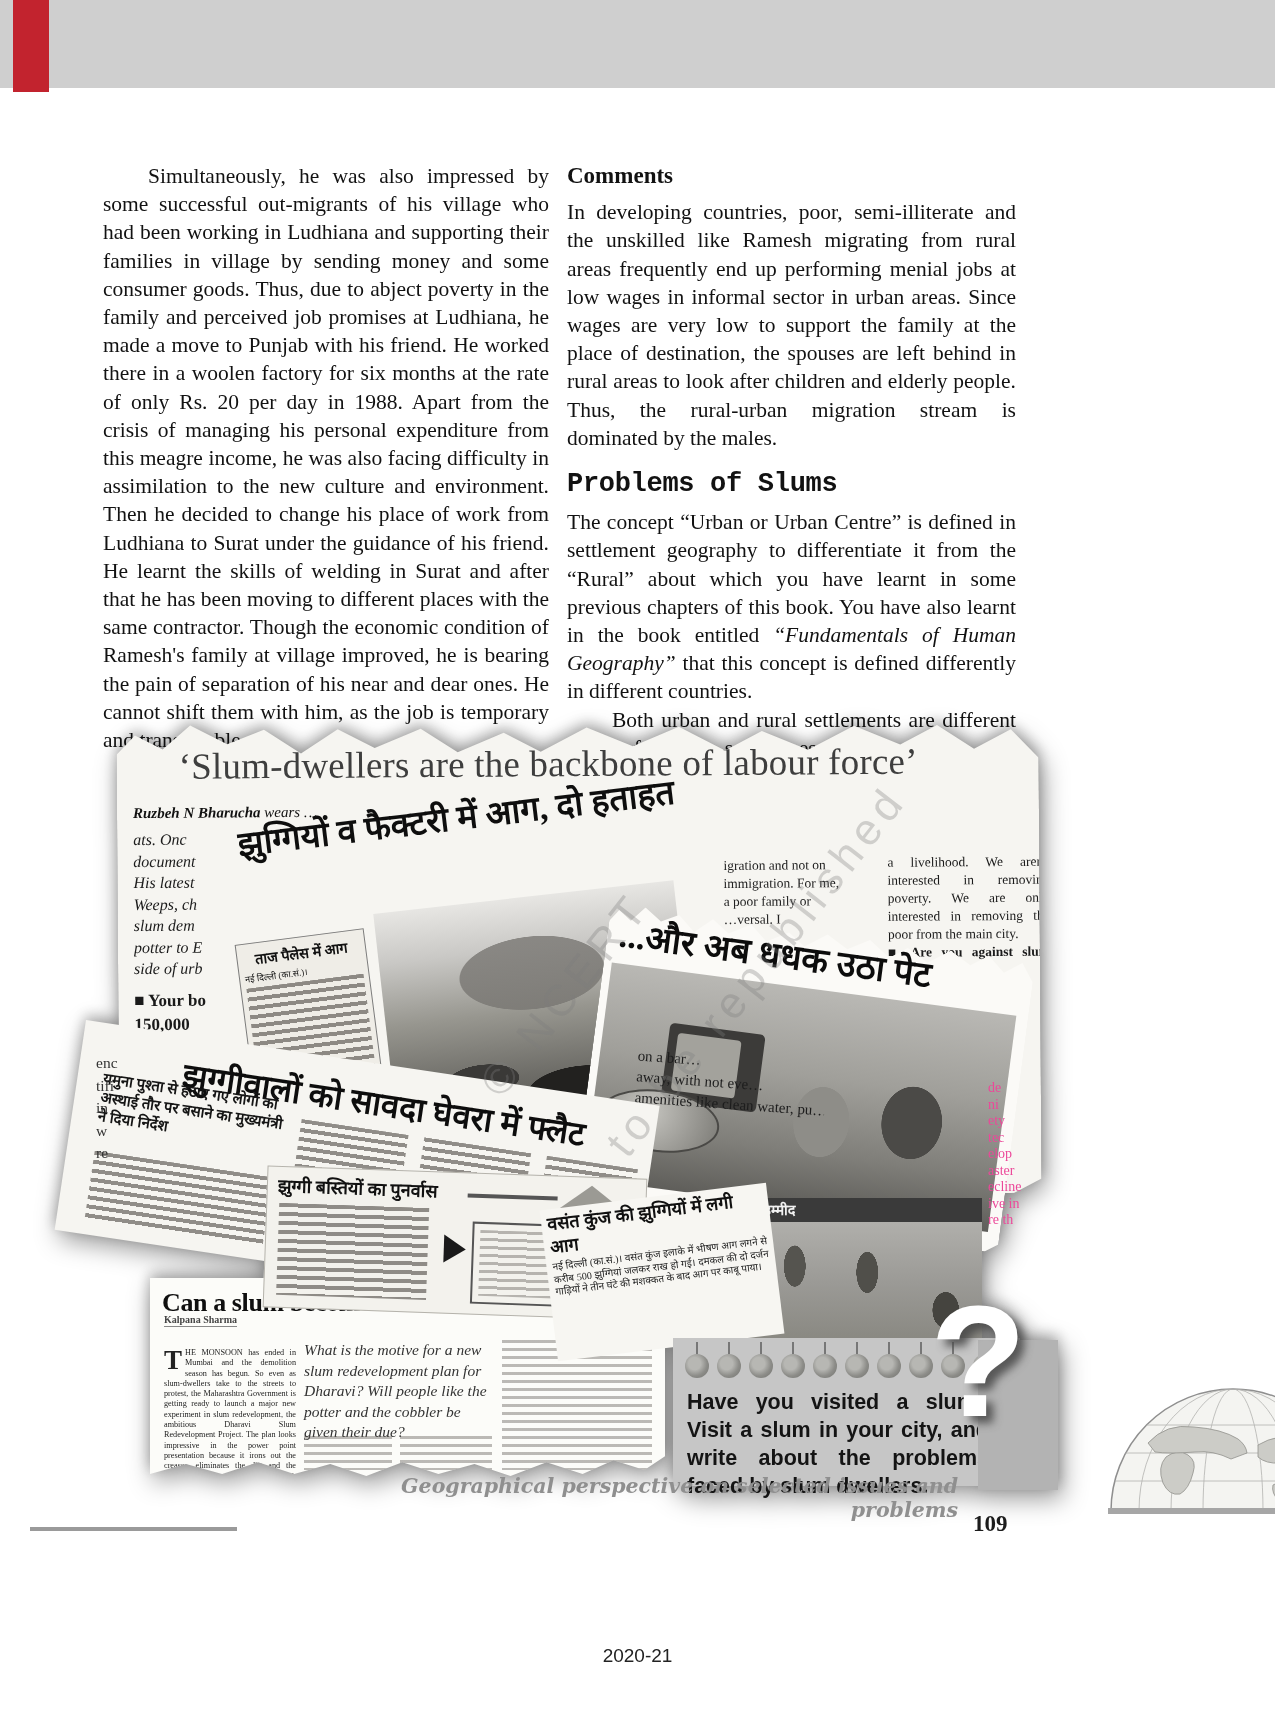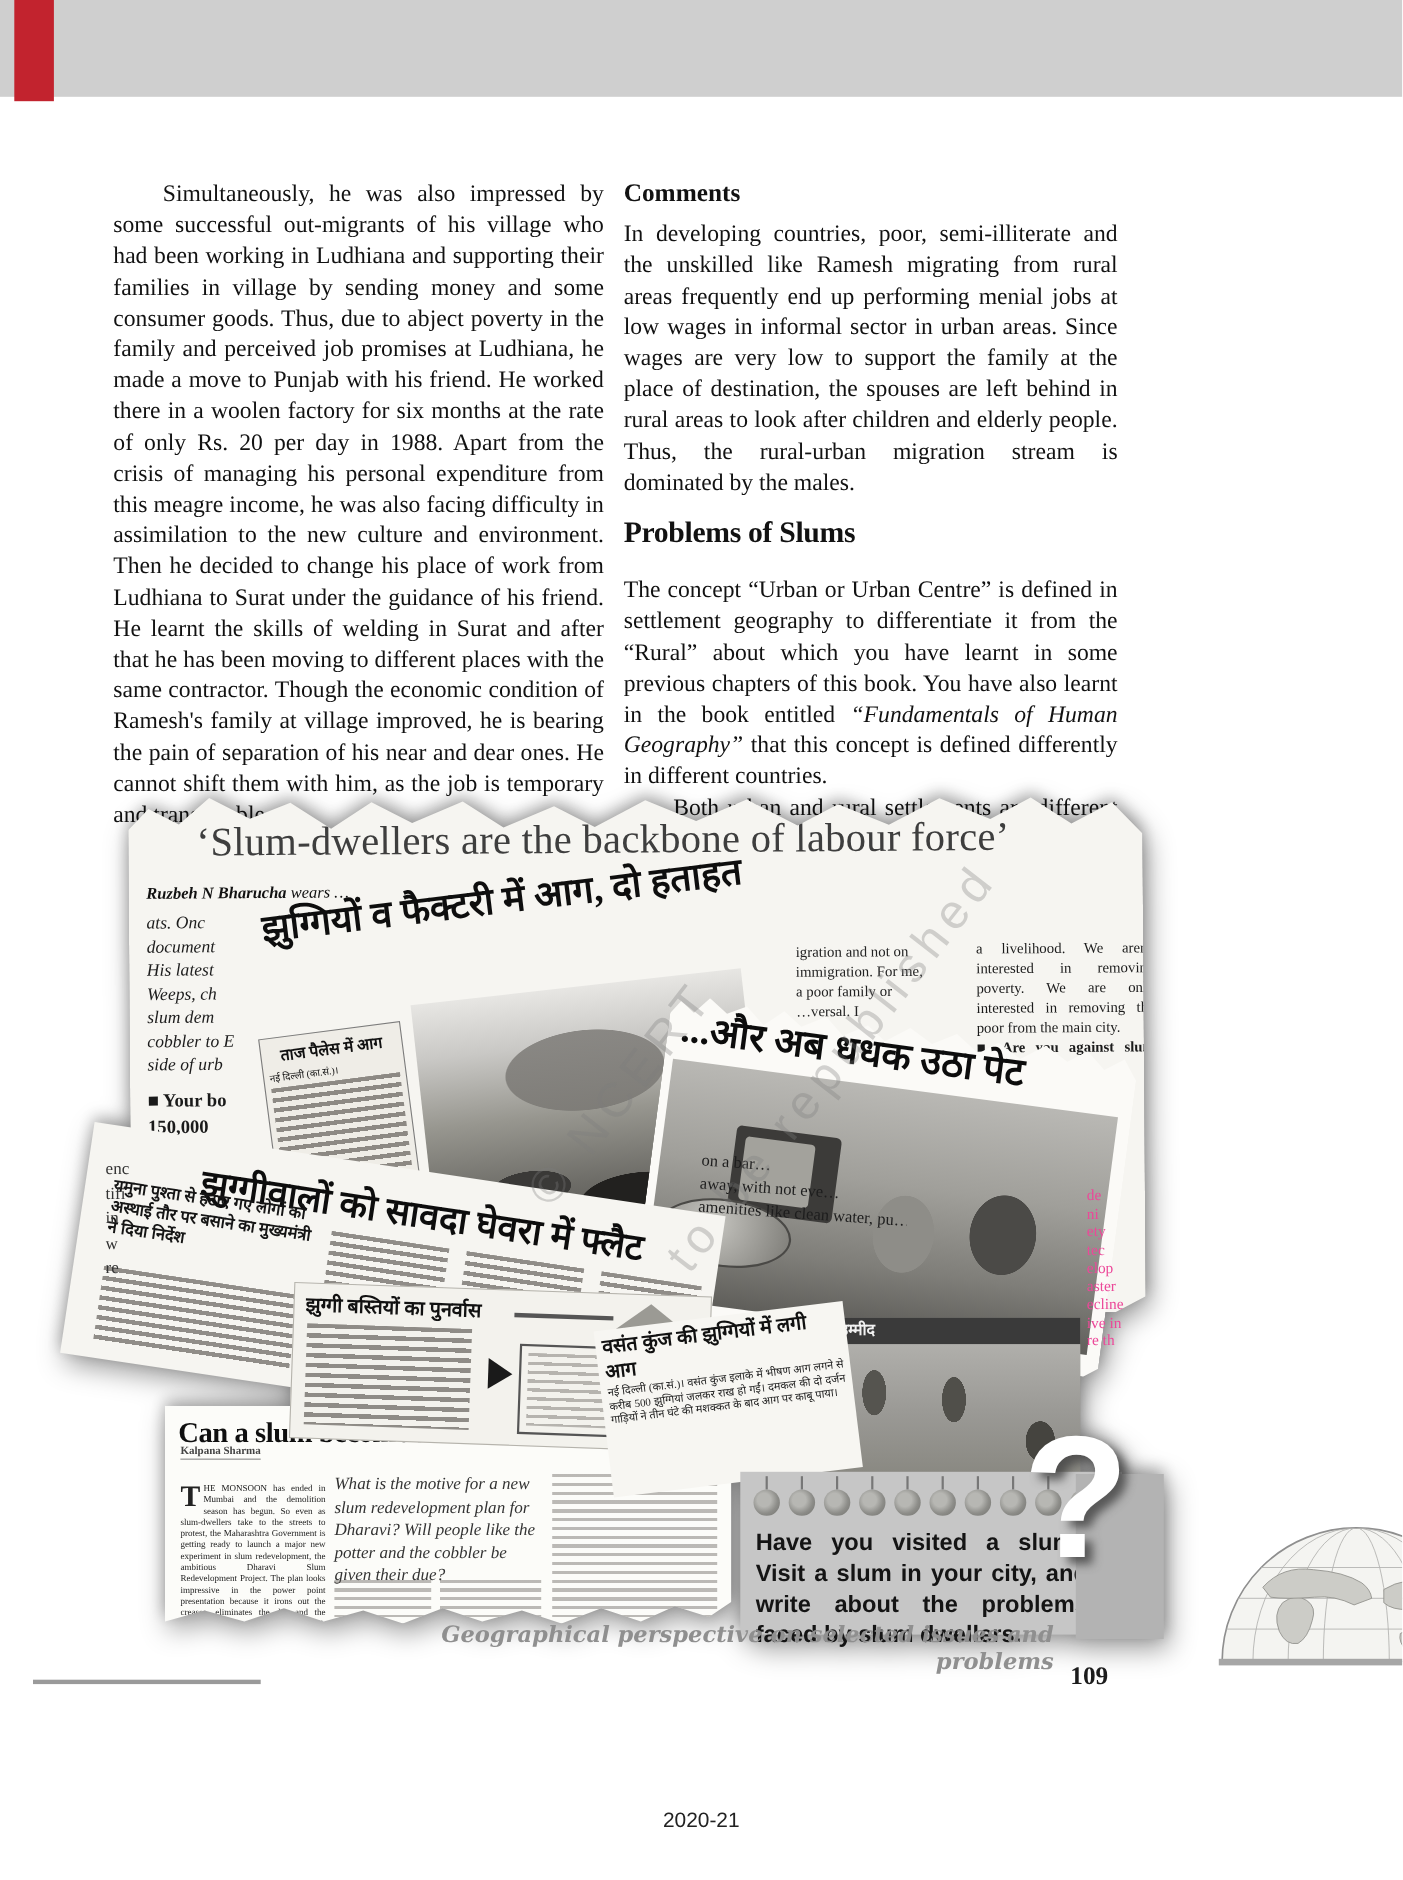--- a/index.html
+++ b/index.html
@@ -10,21 +10,21 @@
   .top-band { position:absolute; left:0; top:0; width:1275px; height:88px; background:#cfcfcf; }
   .red-tab  { position:absolute; left:13px; top:0; width:36px; height:92px; background:#c2232e; }
 
   
   .col { position:absolute; top:162px; text-align:justify; font-size:21.5px; line-height:28.2px; color:#121212; }
   .col-left  { left:103px; width:446px; }
   .col-right { left:567px; width:449px; }
   .col p { margin:0; }
   .indent { text-indent:45px; }
   .h-serif { font-family:"Liberation Serif", serif; font-weight:bold; font-size:23px; margin:0 0 8px 0; }
-  .h-sans  { font-family:Liberation Serif, serif; font-weight:bold; font-size:27px; letter-spacing:-0.3px; margin:18px 0 24px 0; }
+  .h-sans  { font-family:Liberation Mono, monospace; font-weight:bold; font-size:27px; letter-spacing:-0.3px; margin:18px 0 10px 0; }
   .em { font-style:italic; }
 
   
   .collage { position:absolute; left:0; top:700px; width:1275px; height:800px;
              filter: drop-shadow(0 -5px 7px rgba(0,0,0,0.28)) drop-shadow(4px 9px 12px rgba(0,0,0,0.38)); }
   .sheet { position:absolute; background:#f6f5f1; }
   .torn-top { clip-path: polygon(0% 7%,2% 3%,5% 6%,8% 1%,12% 5%,16% 2%,20% 7%,24% 2%,28% 6%,33% 2%,37% 7%,42% 3%,46% 7%,51% 2%,56% 6%,61% 2%,66% 7%,70% 3%,75% 7%,80% 2%,85% 6%,89% 2%,93% 7%,97% 3%,100% 9%,100% 97%,97% 100%,3% 99%,0% 95%); }
   .torn-bot { clip-path: polygon(0% 0%,100% 0%,100% 90%,96% 97%,90% 92%,84% 99%,77% 93%,70% 100%,63% 94%,56% 99%,49% 93%,42% 100%,35% 94%,28% 99%,21% 93%,14% 99%,7% 94%,0% 99%); }
 
   .np-headline { position:absolute; left:62px; top:24px; width:850px; font-size:37px; color:#3e3e3e;
@@ -184,21 +184,21 @@
 
     <div class="sheet torn-top" style="left:118px; top:18px; width:922px; height:478px; transform:rotate(-0.4deg);">
       <div class="np-headline">‘Slum-dwellers are the backbone of labour force’</div>
       <div class="np-byline"><b>Ruzbeh N Bharucha</b><span> wears …</span></div>
       <div class="frag-col intro-frags">
         <div>ats. Onc</div>
         <div>document</div>
         <div>His latest</div>
         <div>Weeps, ch</div>
         <div>slum dem</div>
-        <div>cobbler to E</div>
+        <div>potter to E</div>
         <div>side of urb</div>
       </div>
       <div class="frag-col stat-frags">
         <div>■ Your bo</div>
         <div>150,000</div>
         <div>families li</div>
         <div>Yam …?</div>
         <div>to t</div>
       </div>
       <div class="hindi-head-1">झुग्गियों व फैक्टरी में आग, दो हताहत</div>

